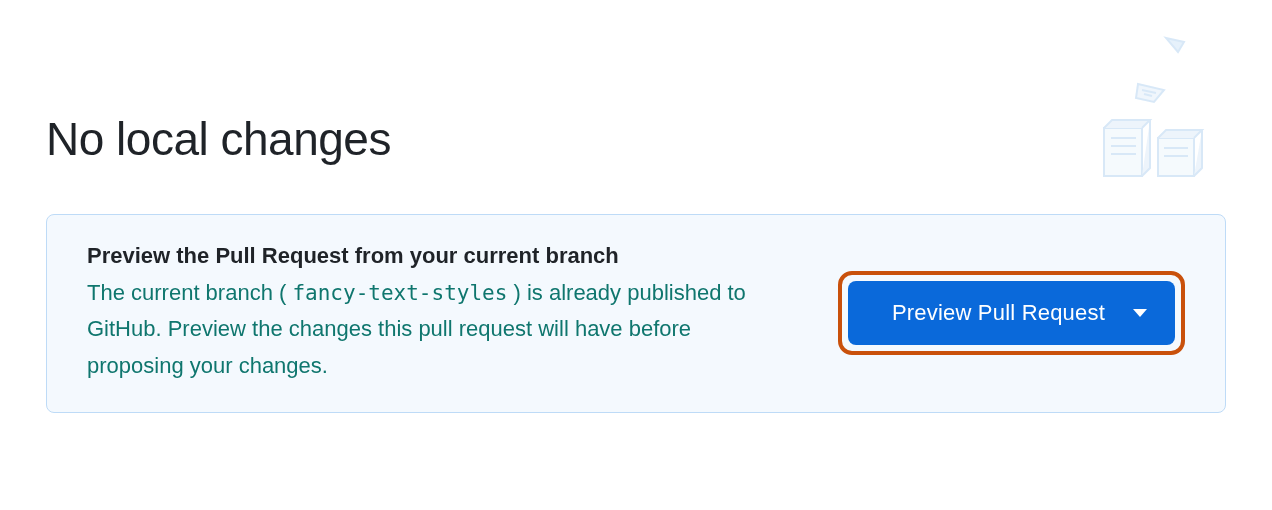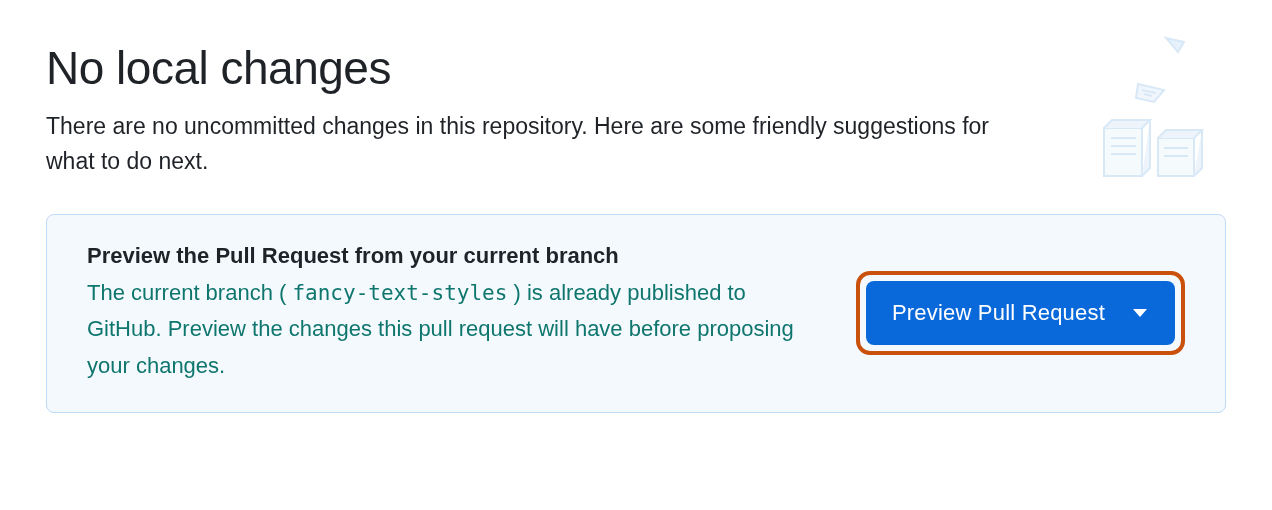--- a/index.html
+++ b/index.html
@@ -44,23 +44,22 @@
     }
     .panel {
       margin-top: 34px;
       background: #f4f9fe;
       border: 1px solid #bedbf7;
       border-radius: 8px;
       padding: 28px 40px 28px 40px;
     }
     .panel-row {
       display: flex;
-      justify-content: space-between;
       align-items: center;
-      gap: 22px;
+      gap: 48px;
     }
     .panel-text {
       flex: 1;
       max-width: 720px;
     }
     .panel-title {
       font-size: 22px;
       font-weight: 600;
       color: #1f2328;
       margin-bottom: 6px;
@@ -84,21 +83,21 @@
       display: flex;
       align-items: center;
       justify-content: center;
       gap: 28px;
       background: #0a69da;
       color: #ffffff;
       font-size: 22px;
       font-weight: 500;
       border: none;
       border-radius: 8px;
-      padding: 19px 28px 19px 26px;
+      padding: 19px 28px 19px 44px;
       cursor: pointer;
       letter-spacing: 0.2px;
     }
     .caret-down {
       width: 0;
       height: 0;
       border-left: 7px solid transparent;
       border-right: 7px solid transparent;
       border-top: 8px solid #ffffff;
     }
@@ -124,21 +123,20 @@
       background: transparent;
       font-family: -apple-system, BlinkMacSystemFont, sans-serif;
     }
   </style>
 </head>
 <body>
 
 <div class="header-row">
   <div class="header-text">
     <h1>No local changes</h1>
-    <p class="subtitle">There are no uncommitted changes in this repository. Here are some friendly suggestions for what to do next.</p>
   </div>
   <div class="illustration">
     <svg viewBox="0 0 160 150" width="160" height="150">
       <g fill="none" stroke="#c8dff5" stroke-width="2">
 
         <path d="M100 8 L118 12 L112 22 Z" fill="#dcecfa"></path>
 
         <path d="M72 54 L98 60 L88 72 L70 68 Z" fill="#eaf3fc"></path>
         <line x1="76" y1="60" x2="90" y2="63"></line>
         <line x1="78" y1="64" x2="86" y2="66"></line>

